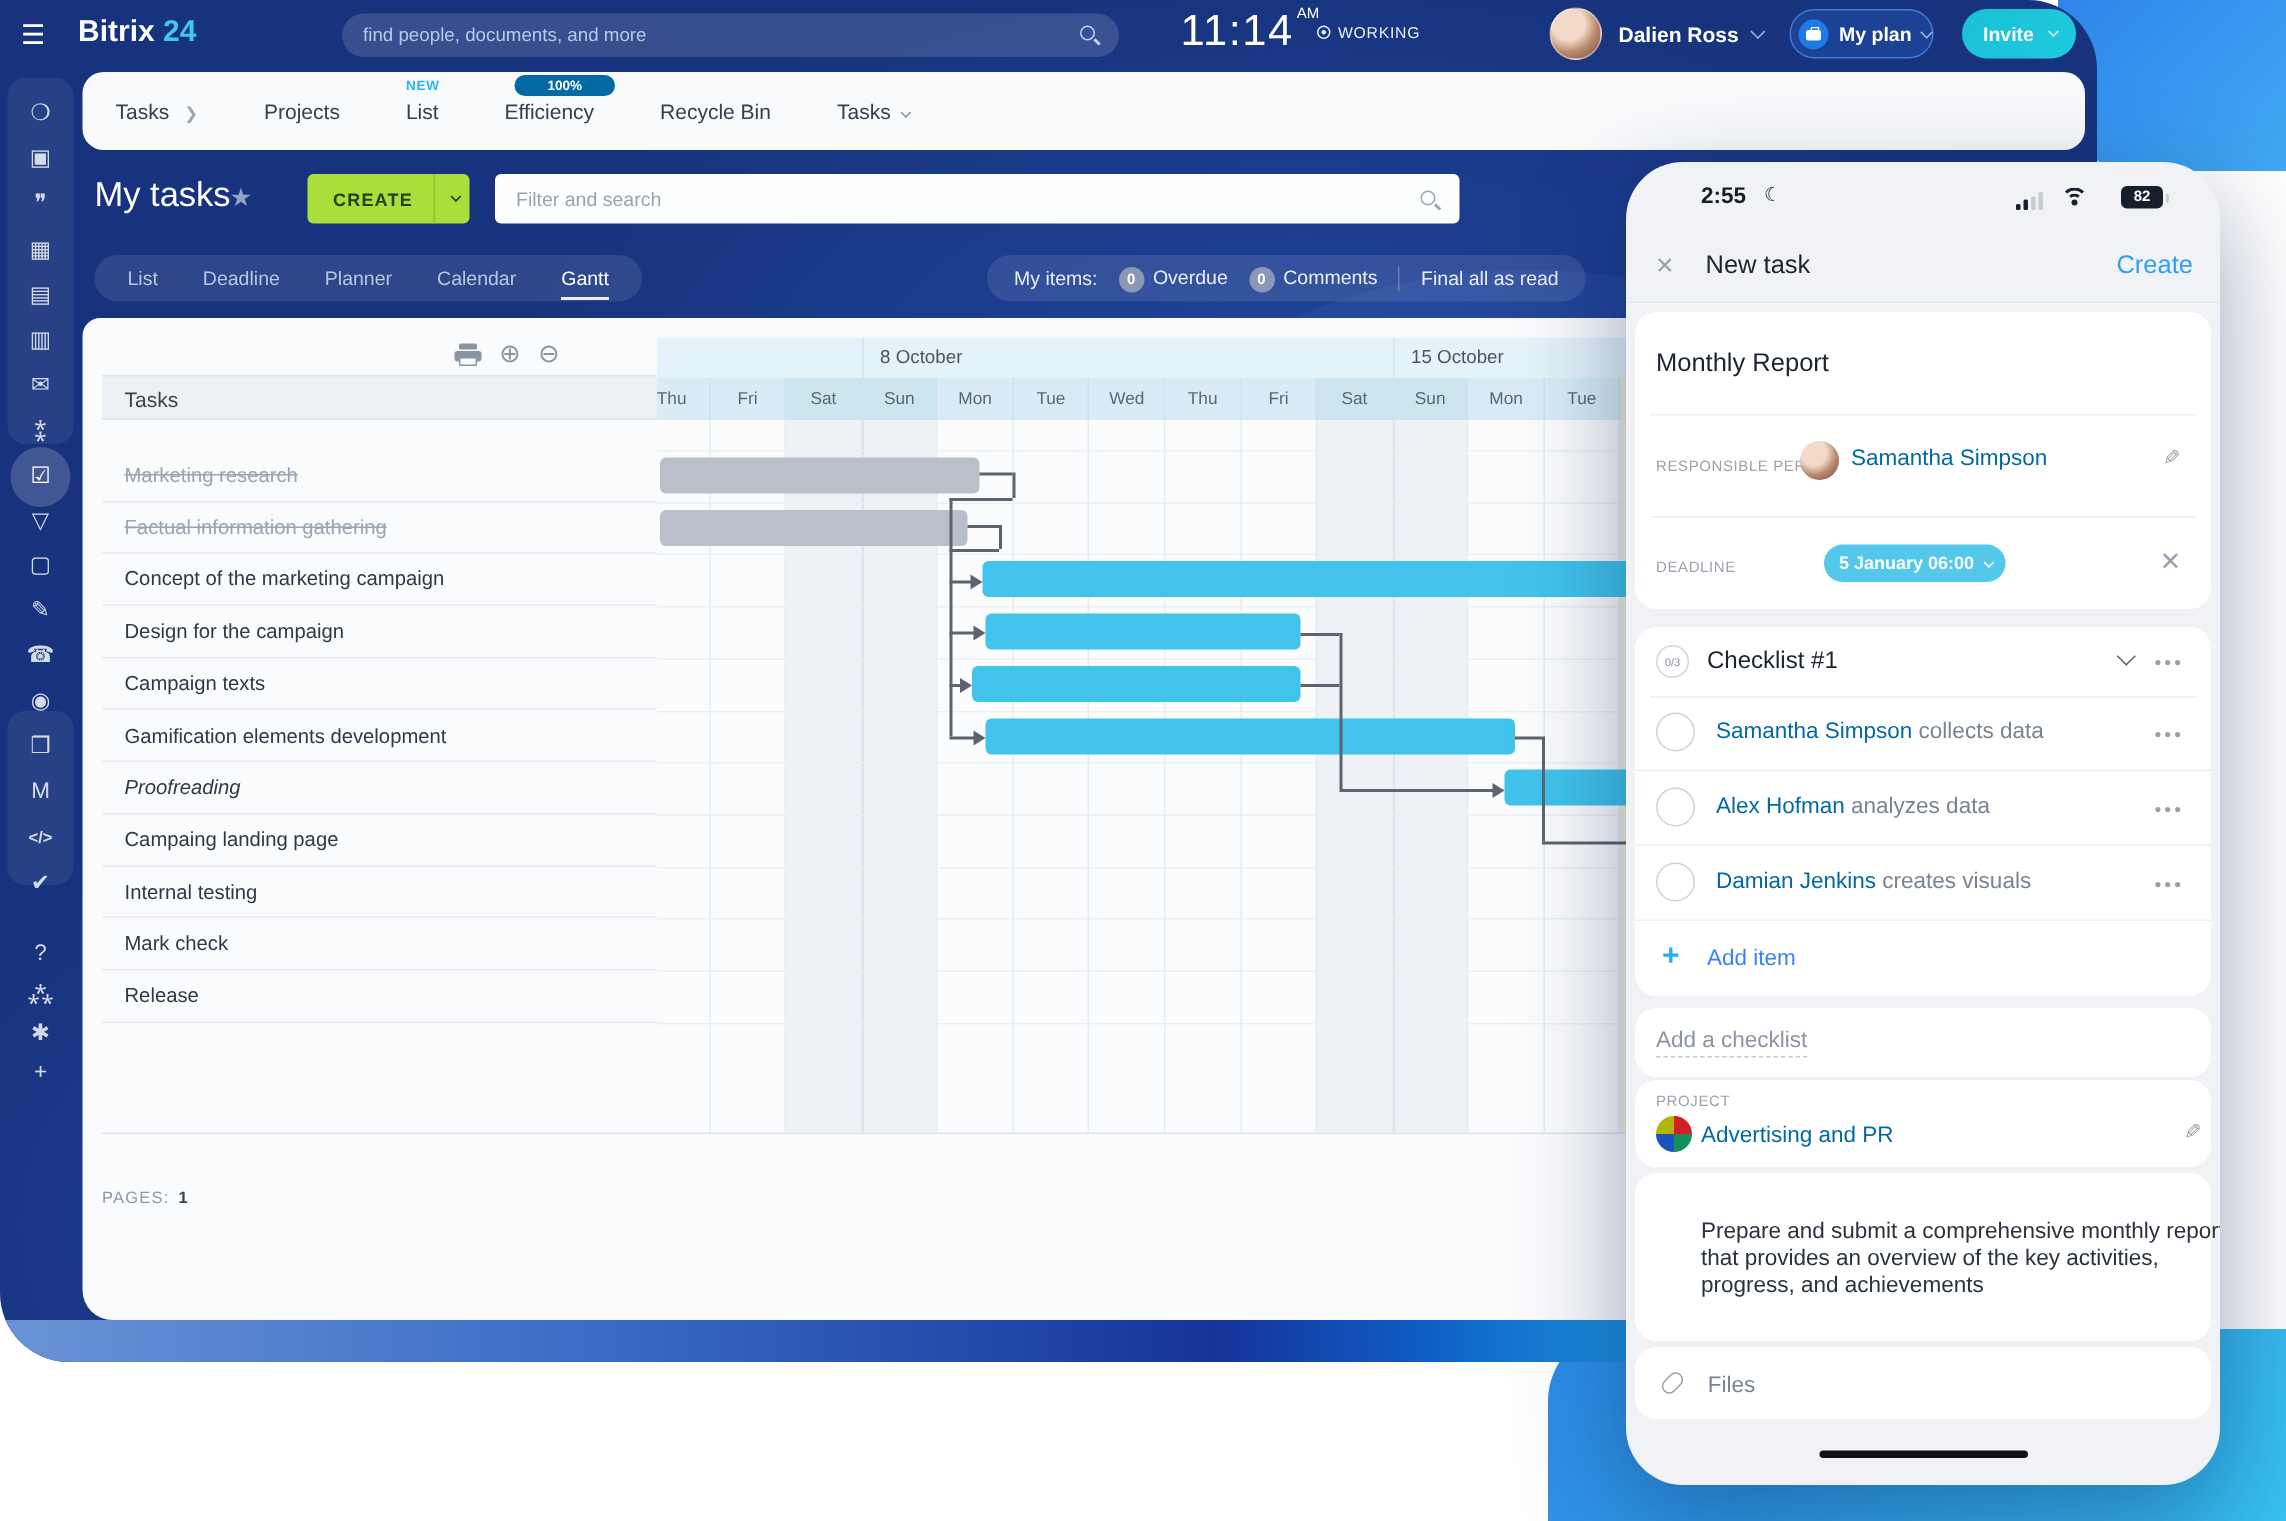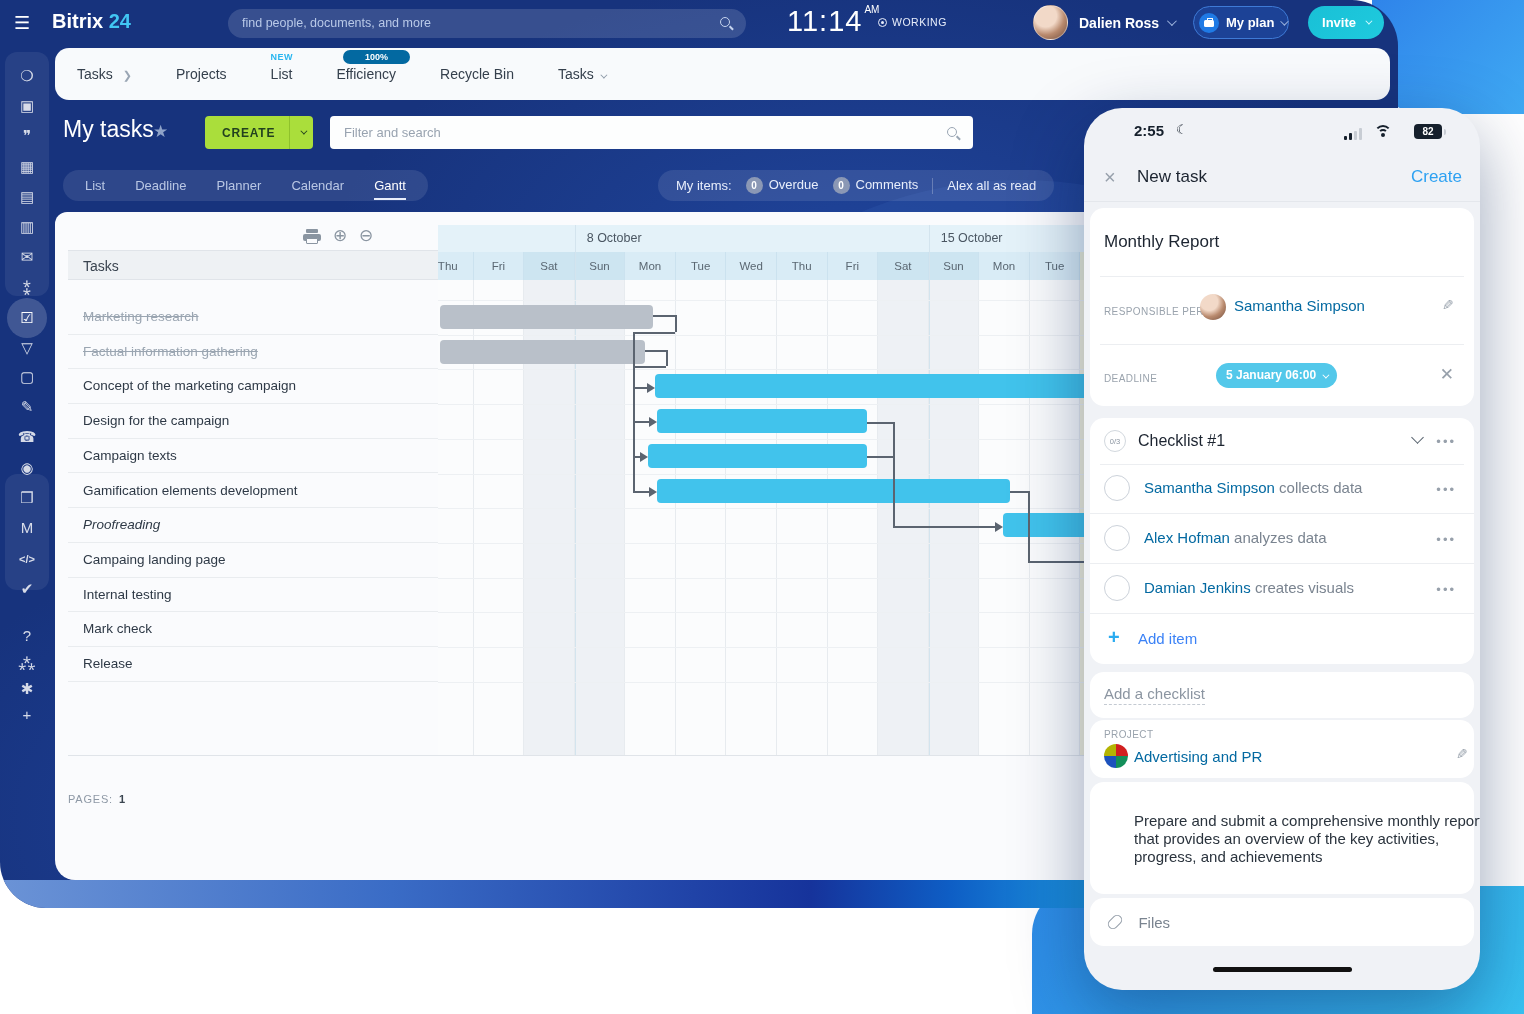--- a/index.html
+++ b/index.html
@@ -261,21 +261,21 @@
     <div class="tab">List</div>
     <div class="tab">Deadline</div>
     <div class="tab">Planner</div>
     <div class="tab">Calendar</div>
     <div class="tab active">Gantt</div>
   </div>
 <div class="abs" id="myitems-pill">
   <span>My items:</span>
   <span id="counters"><span class="cnt-badge">0</span><span class="cnt-lbl">Overdue</span><span class="cnt-badge">0</span><span class="cnt-lbl">Comments</span></span>
   <span class="divider"></span>
-  <span id="mark-all">Alex all as read</span>
+  <span id="mark-all">Final all as read</span>
 </div>
 
 <div class="abs" id="panel">
   <div id="gtoolbar">
     <span class="gt-ico" id="ico-printer">
         <span class="p1"></span>
         <span class="p2"></span>
         <span class="p3"></span>
       </span>
     <span class="gt-ico zoomg" id="ico-zoomin">⊕</span>

